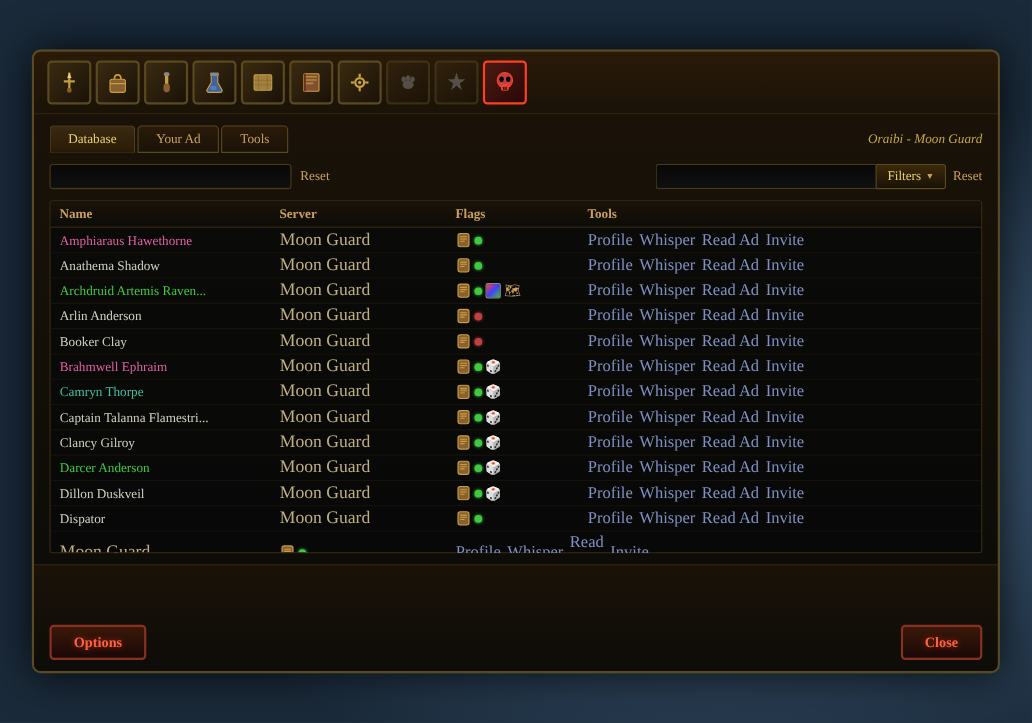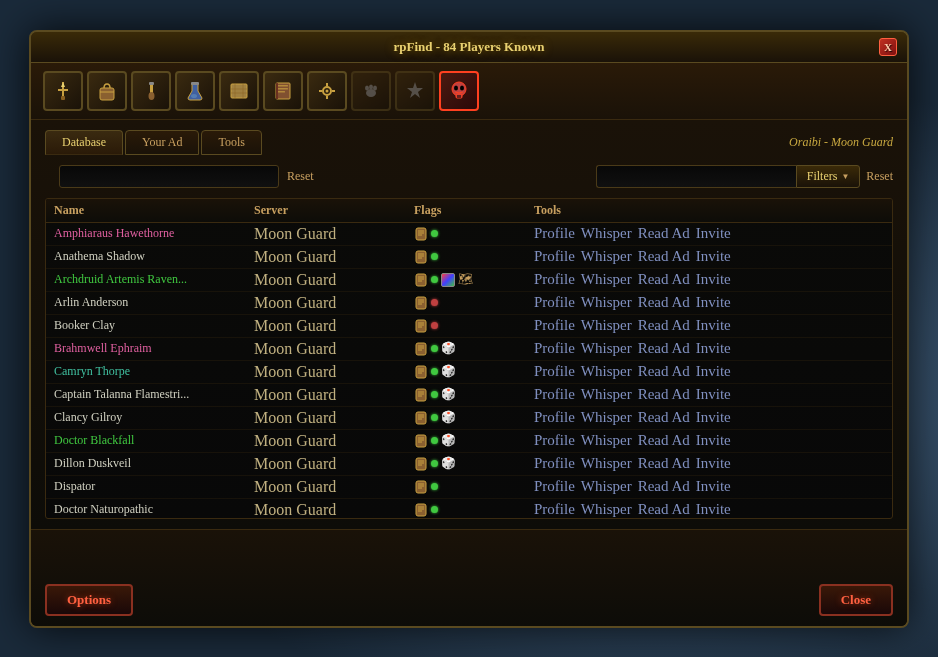--- a/index.html
+++ b/index.html
@@ -123,21 +123,20 @@
       background: linear-gradient(180deg, #3a2a10, #2a1a08);
       color: #e8d070;
       border-bottom-color: #3a2a10;
     }
 
     .search-row {
       display: flex;
       gap: 8px;
       margin-bottom: 10px;
       align-items: center;
-      margin-left: 14px;
     }
 
     .search-input {
       width: 220px;
       background: linear-gradient(180deg, #080808, #101010);
       border: 1px solid #4a3a18;
       border-radius: 3px;
       color: #c8a840;
       padding: 3px 6px;
       font-size: 12px;
@@ -301,25 +300,20 @@
       font-family: 'Georgia', serif;
       text-shadow: 0 0 6px rgba(255,80,40,0.5);
       margin-top: 44px;
     }
   </style>
 </head>
 <body>
 
 <div class="window">
 
-  <div class="title-bar">
-    <span style="width:18px"></span>
-    <span class="title-text">rpFind - 84 Players Known</span>
-    <div class="close-btn">X</div>
-  </div>
 
   <div class="icon-bar">
     <div class="icon-btn">
       <svg width="24" height="24" viewBox="0 0 24 24" fill="none">
         <rect x="11" y="3" width="2" height="14" fill="#c8a040"></rect>
         <rect x="7" y="10" width="10" height="2" fill="#c8a040"></rect>
         <rect x="10" y="17" width="4" height="4" fill="#8a6020" rx="1"></rect>
         <polygon points="12,3 14,8 10,8" fill="#e8d070"></polygon>
       </svg>
     </div>
@@ -595,21 +589,21 @@
               <span style="color: rgb(200, 160, 96); font-size: 12px;">🎲</span>
             </div>
             <div class="tools-cell">
               <span class="tool-link">Profile</span>
               <span class="tool-link">Whisper</span>
               <span class="tool-link">Read Ad</span>
               <span class="tool-link">Invite</span>
             </div>
           </div>
           <div class="table-row">
-            <span class="player-name" style="color: rgb(64, 200, 64);">Doctor Blackfall</span>
+            <span class="player-name" style="color: rgb(64, 200, 64);">Darcer Anderson</span>
             <span class="server-name">Moon Guard</span>
             <div class="flags-cell">
               <svg width="14" height="14" viewBox="0 0 14 14">
                 <rect x="2" y="1" width="10" height="12" rx="2" fill="#8a6030" stroke="#c8a040" stroke-width="1"></rect>
                 <line x1="4" y1="4" x2="10" y2="4" stroke="#c8a040" stroke-width="1"></line>
                 <line x1="4" y1="6" x2="10" y2="6" stroke="#c8a040" stroke-width="1"></line>
                 <line x1="4" y1="8" x2="8" y2="8" stroke="#c8a040" stroke-width="1"></line>
               </svg>
               <span class="dot dot-green"></span>
               <span style="color: rgb(200, 160, 96); font-size: 12px;">🎲</span>
@@ -654,21 +648,20 @@
               <span class="dot dot-green"></span>
             </div>
             <div class="tools-cell">
               <span class="tool-link">Profile</span>
               <span class="tool-link">Whisper</span>
               <span class="tool-link">Read Ad</span>
               <span class="tool-link">Invite</span>
             </div>
           </div>
           <div class="table-row">
-            <span class="player-name" style="color: rgb(208, 208, 192);">Doctor Naturopathic</span>
             <span class="server-name">Moon Guard</span>
             <div class="flags-cell">
               <svg width="14" height="14" viewBox="0 0 14 14">
                 <rect x="2" y="1" width="10" height="12" rx="2" fill="#8a6030" stroke="#c8a040" stroke-width="1"></rect>
                 <line x1="4" y1="4" x2="10" y2="4" stroke="#c8a040" stroke-width="1"></line>
                 <line x1="4" y1="6" x2="10" y2="6" stroke="#c8a040" stroke-width="1"></line>
                 <line x1="4" y1="8" x2="8" y2="8" stroke="#c8a040" stroke-width="1"></line>
               </svg>
               <span class="dot dot-green"></span>
             </div>

